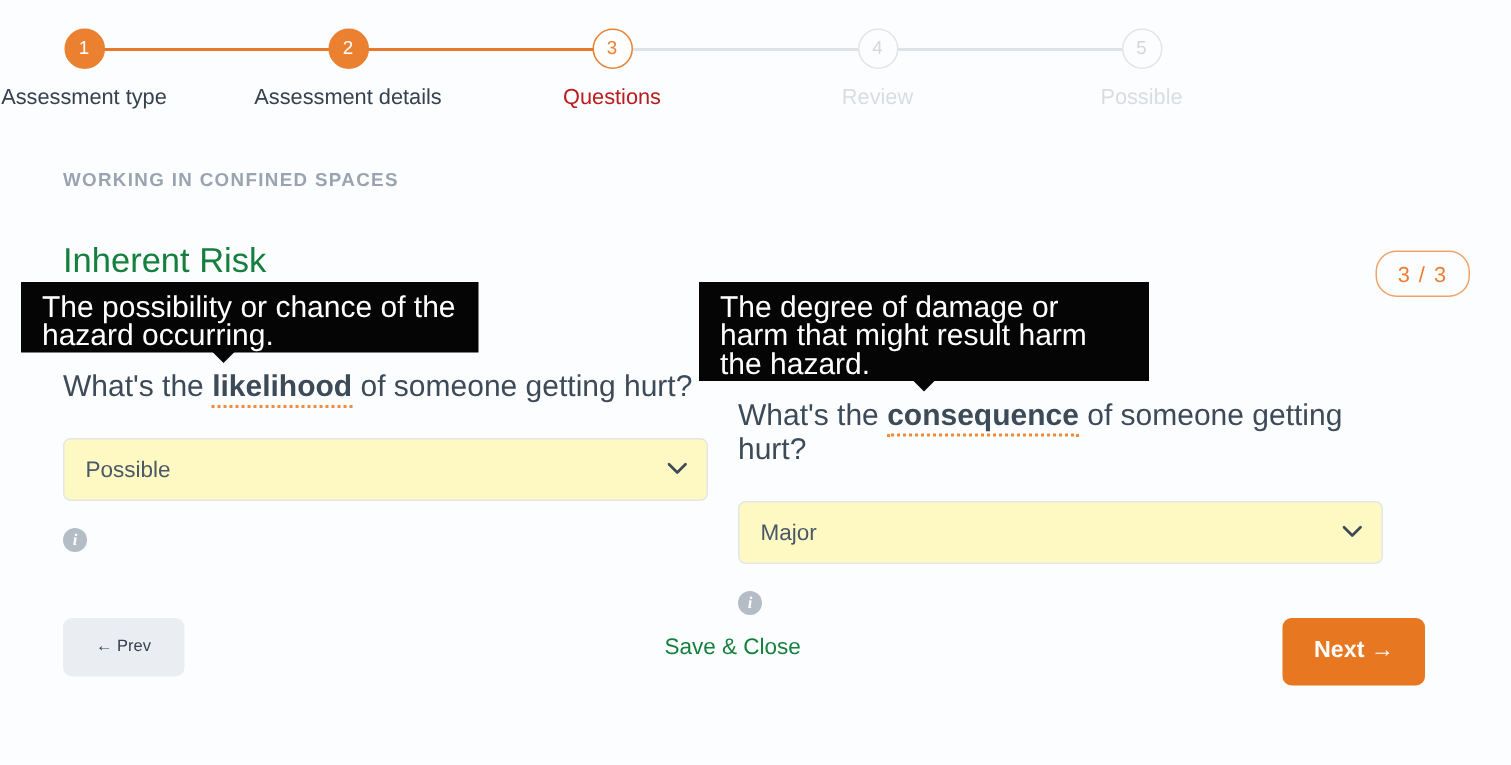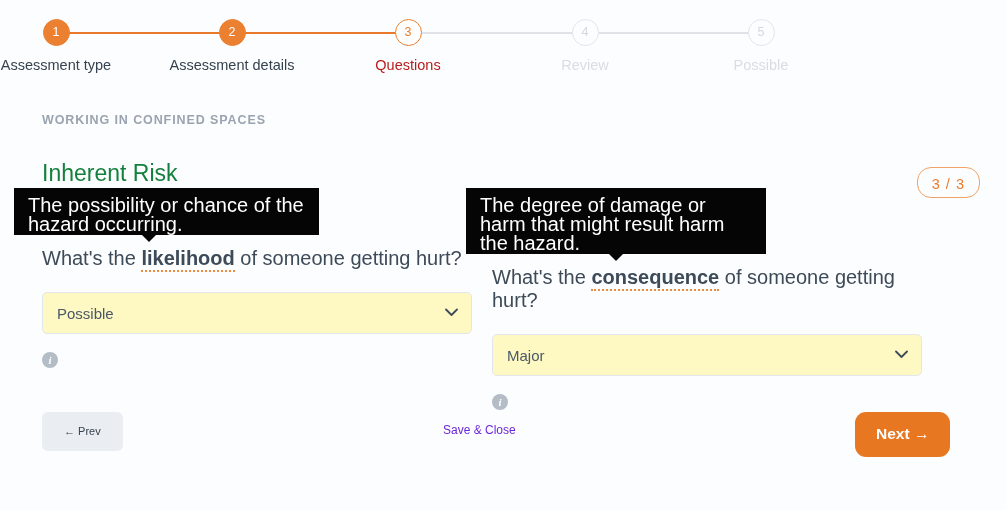--- a/index.html
+++ b/index.html
@@ -210,33 +210,33 @@
     border-radius: 6px;
     font-size: 11px;
     font-family: "Liberation Sans", sans-serif;
     padding: 13px 22px 14px;
     cursor: pointer;
   }
   .link-save {
     position: absolute;
     left: 443px;
     top: 423px;
-    color: #6d28d9;
-    font-size: 12px;
+    color: #15803d;
+    font-size: 15px;
     text-decoration: none;
     cursor: pointer;
   }
   .btn-next {
     position: absolute;
     left: 855px;
     top: 412px;
     background: #e87722;
     color: #ffffff;
     border: none;
-    border-radius: 11px;
+    border-radius: 6px;
     font-size: 15.5px;
     font-weight: bold;
     font-family: "Liberation Sans", sans-serif;
     padding: 13px 21px 14px;
     cursor: pointer;
   }
 </style>
 </head>
 <body>
 

